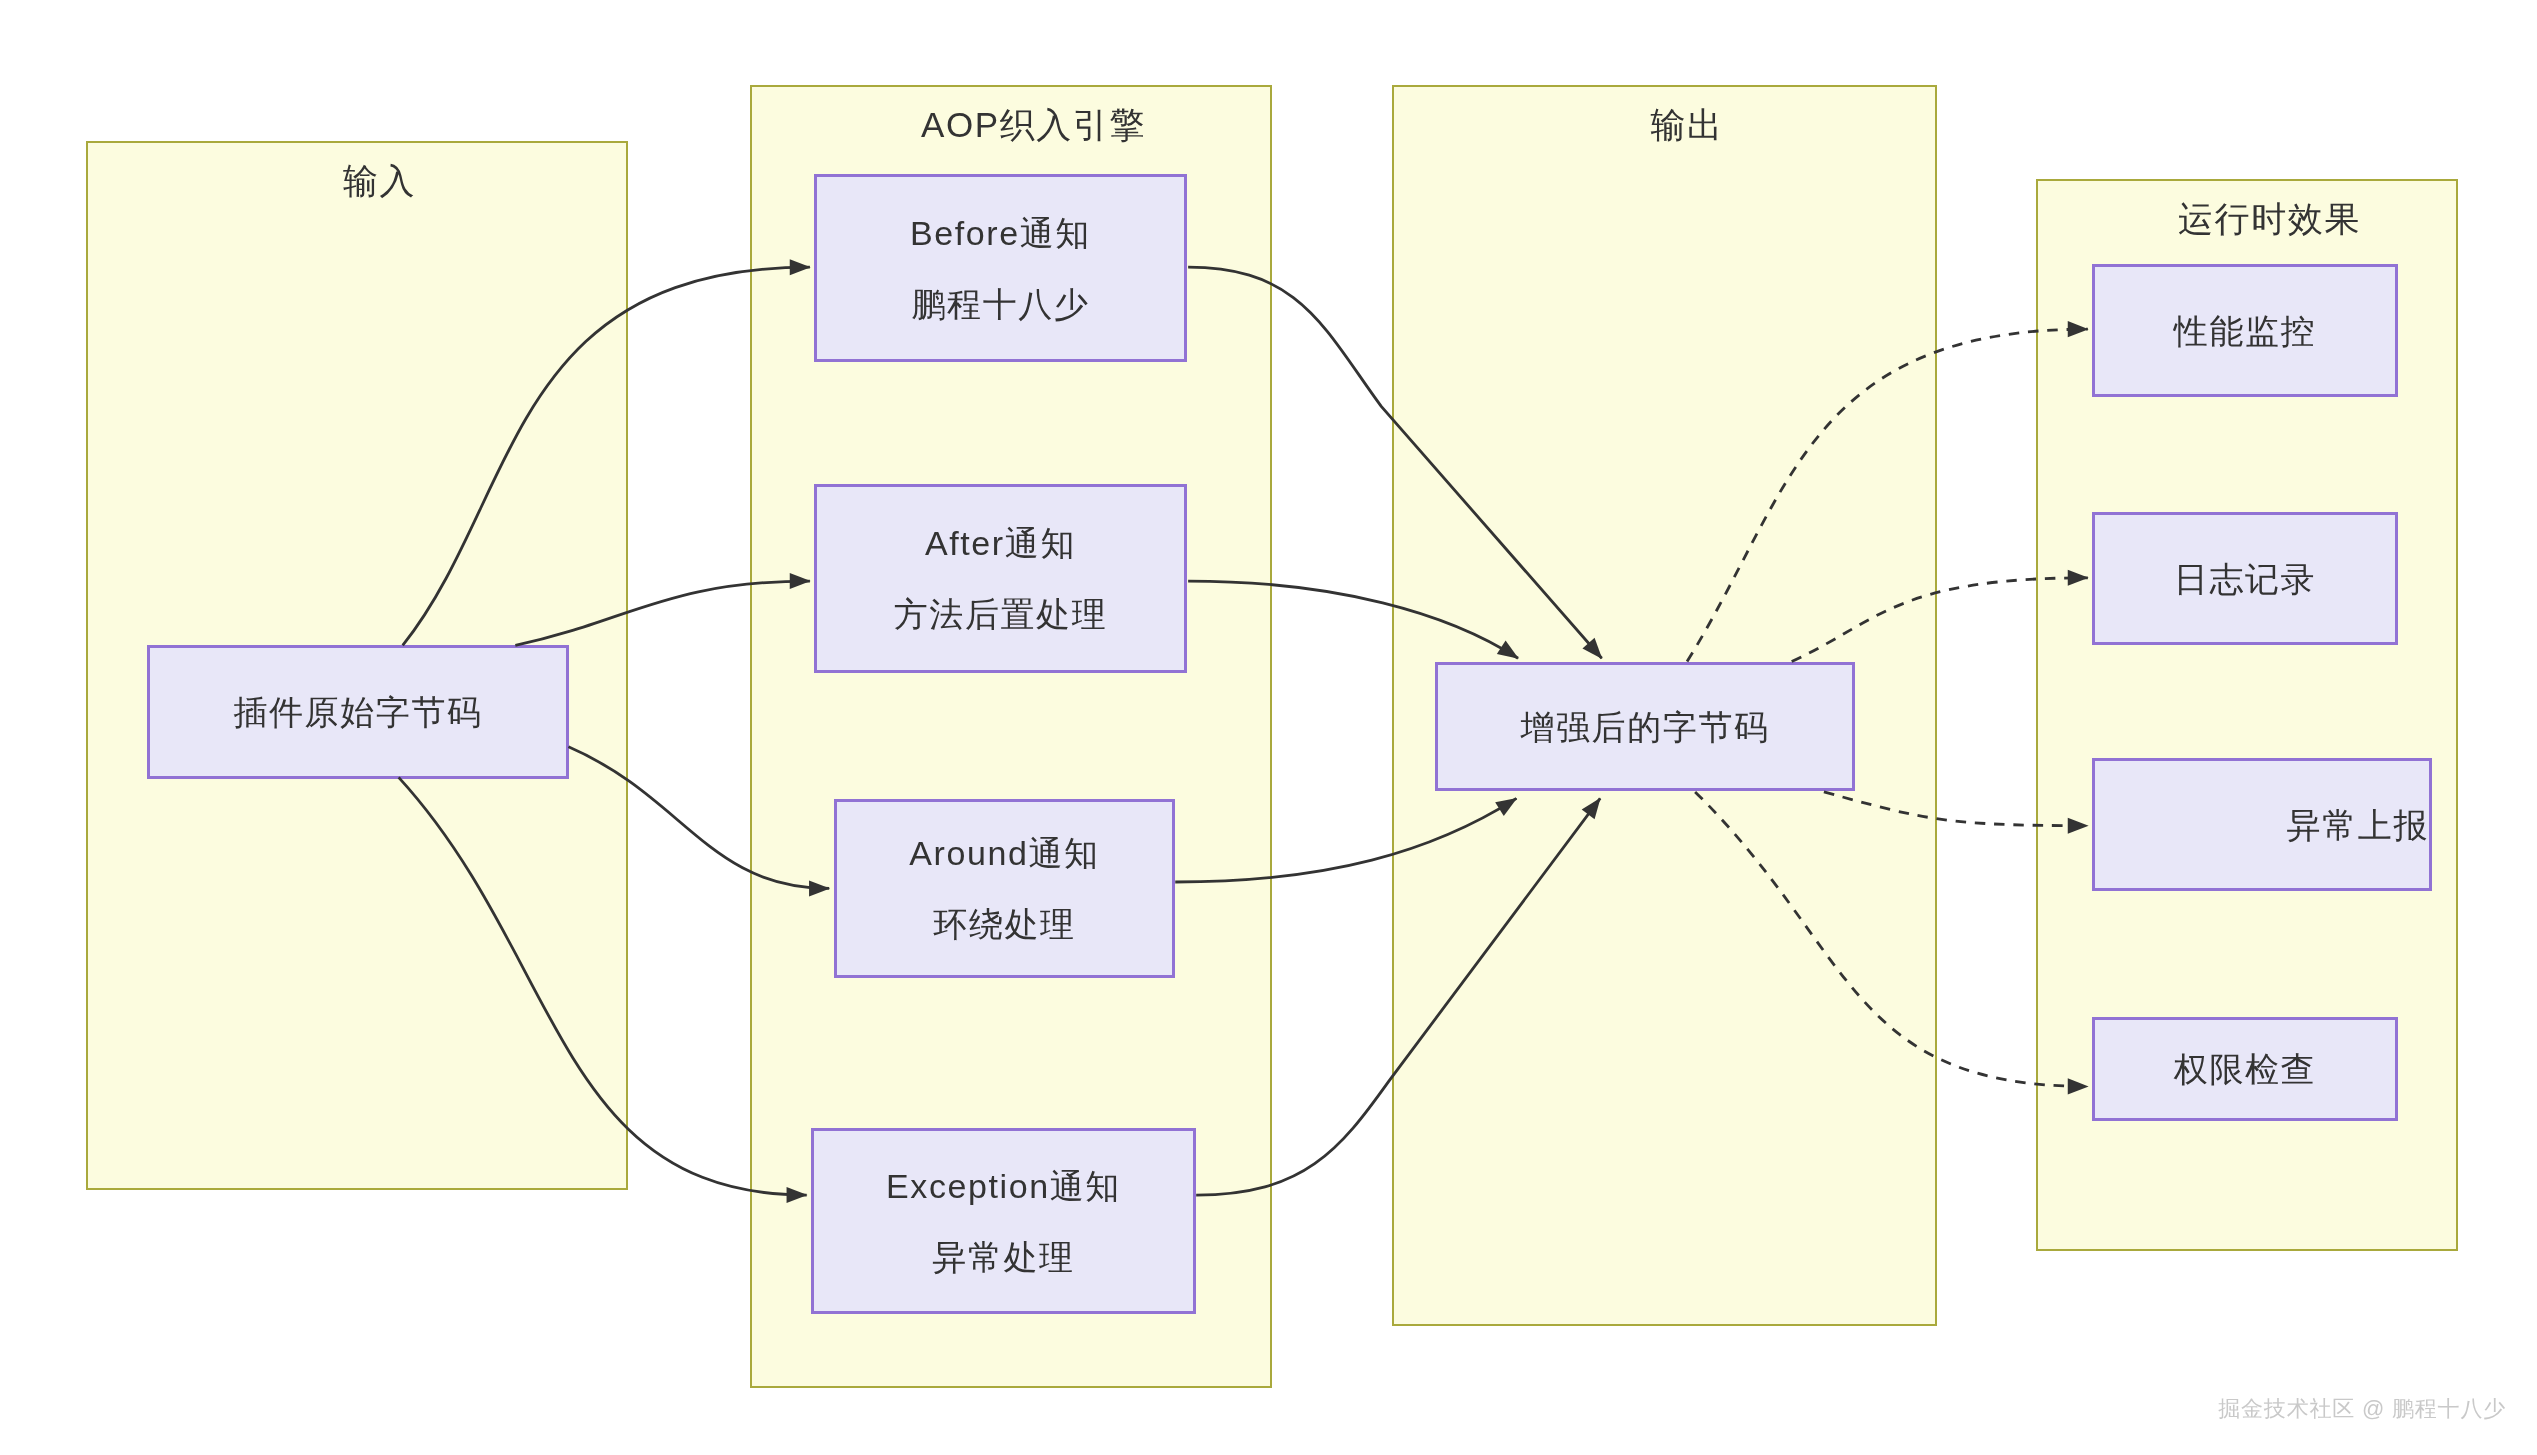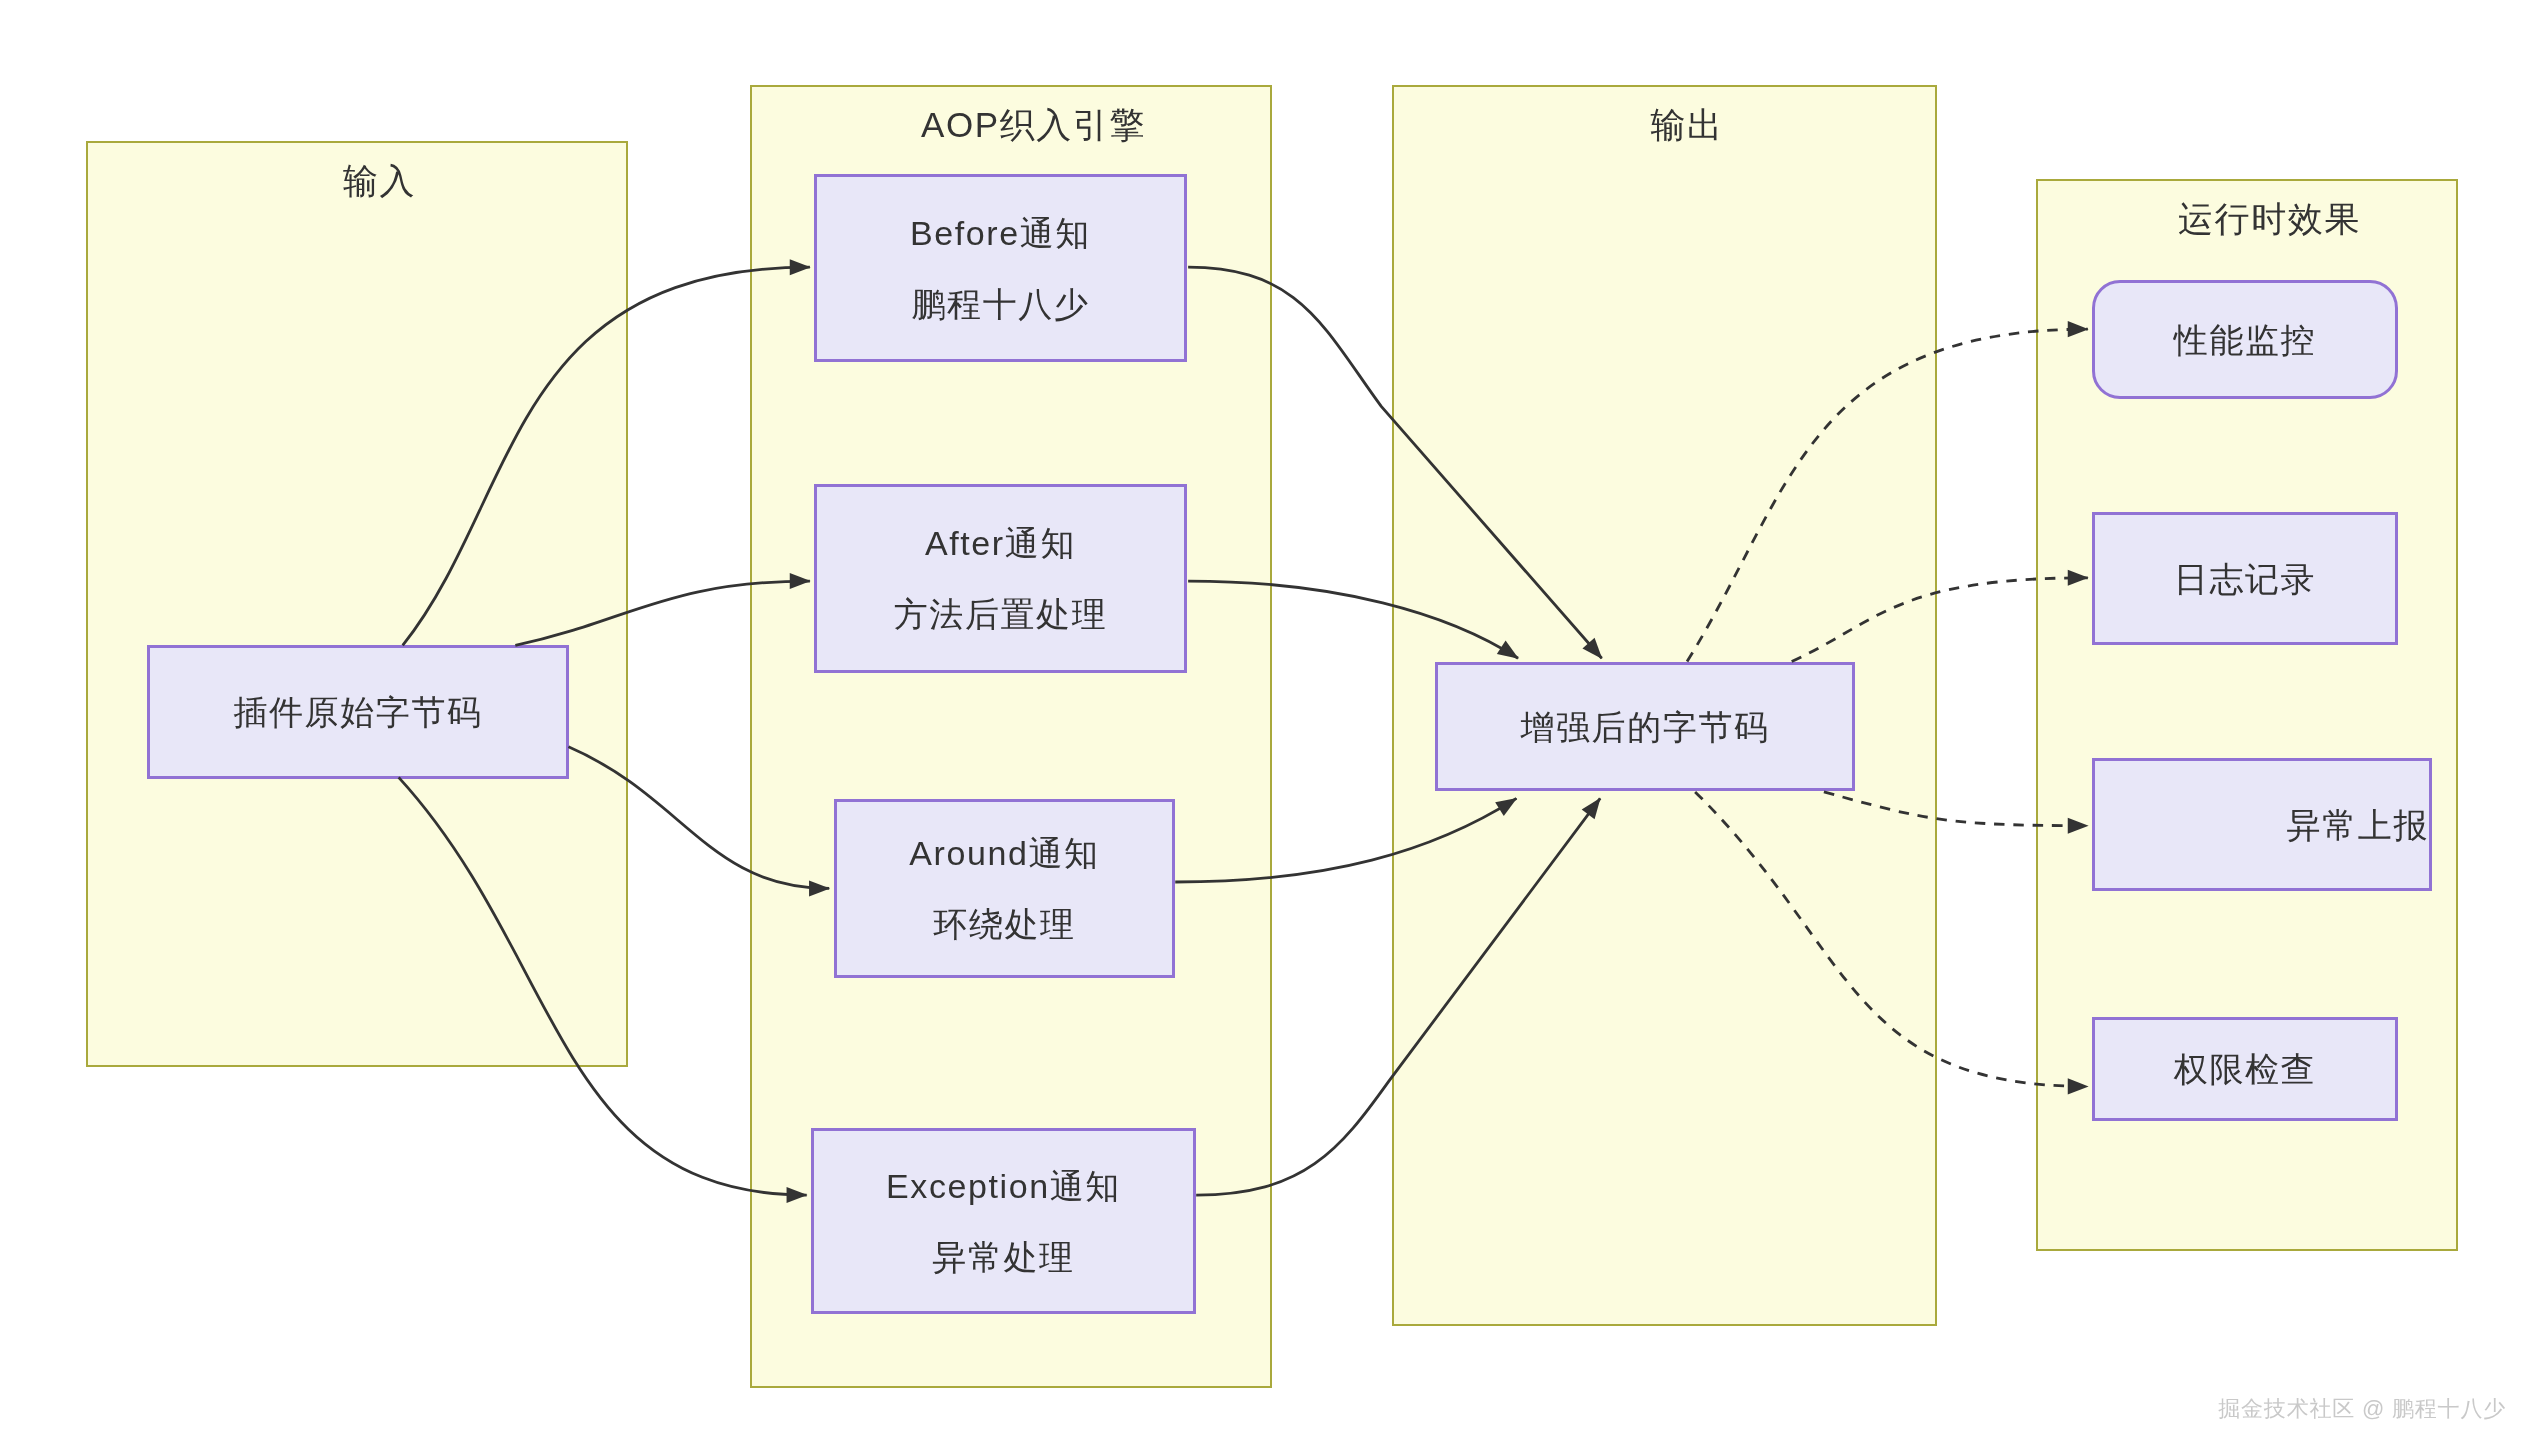--- a/index.html
+++ b/index.html
@@ -31,21 +31,21 @@
   .edge.dashed{stroke-dasharray:13 11;}
 
   .watermark{position:absolute;top:1394px;right:32px;font-size:22px;
     color:var(--watermark);letter-spacing:0.8px;text-shadow:0.8px 0.8px 0 #ffffff;}
 </style>
 </head>
 <body>
 
 <div class="canvas">
 
-  <div class="group" style="left:86px;top:141px;width:542px;height:926px;">
+  <div class="group" style="left:86px;top:141px;width:542px;height:1049px;">
     <div class="group-title">输入</div>
   </div>
 
   <div class="group" style="left:750px;top:85px;width:522px;height:1303px;">
     <div class="group-title">AOP织入引擎</div>
   </div>
 
   <div class="group" style="left:1392px;top:85px;width:545px;height:1241px;">
     <div class="group-title">输出</div>
   </div>
@@ -75,21 +75,21 @@
 
   <div class="node" style="left:811px;top:1102px;width:385px;height:186px;margin-top:26px;">
     <span>Exception通知</span>
     <span>异常处理</span>
   </div>
 
   <div class="node" style="left:1435px;top:662px;width:420px;height:129px;">
     <span>增强后的字节码</span>
   </div>
 
-  <div class="node" style="left:2092px;top:280px;width:306px;height:119px;border-radius:28px;">
+  <div class="node" style="left:2092px;top:264px;width:306px;height:133px;">
     <span>性能监控</span>
   </div>
 
   <div class="node" style="left:2092px;top:512px;width:306px;height:133px;">
     <span>日志记录</span>
   </div>
 
   <div class="node" style="left:2092px;top:758px;width:340px;height:133px;align-items:flex-end;">
     <span>异常上报</span>
   </div>

